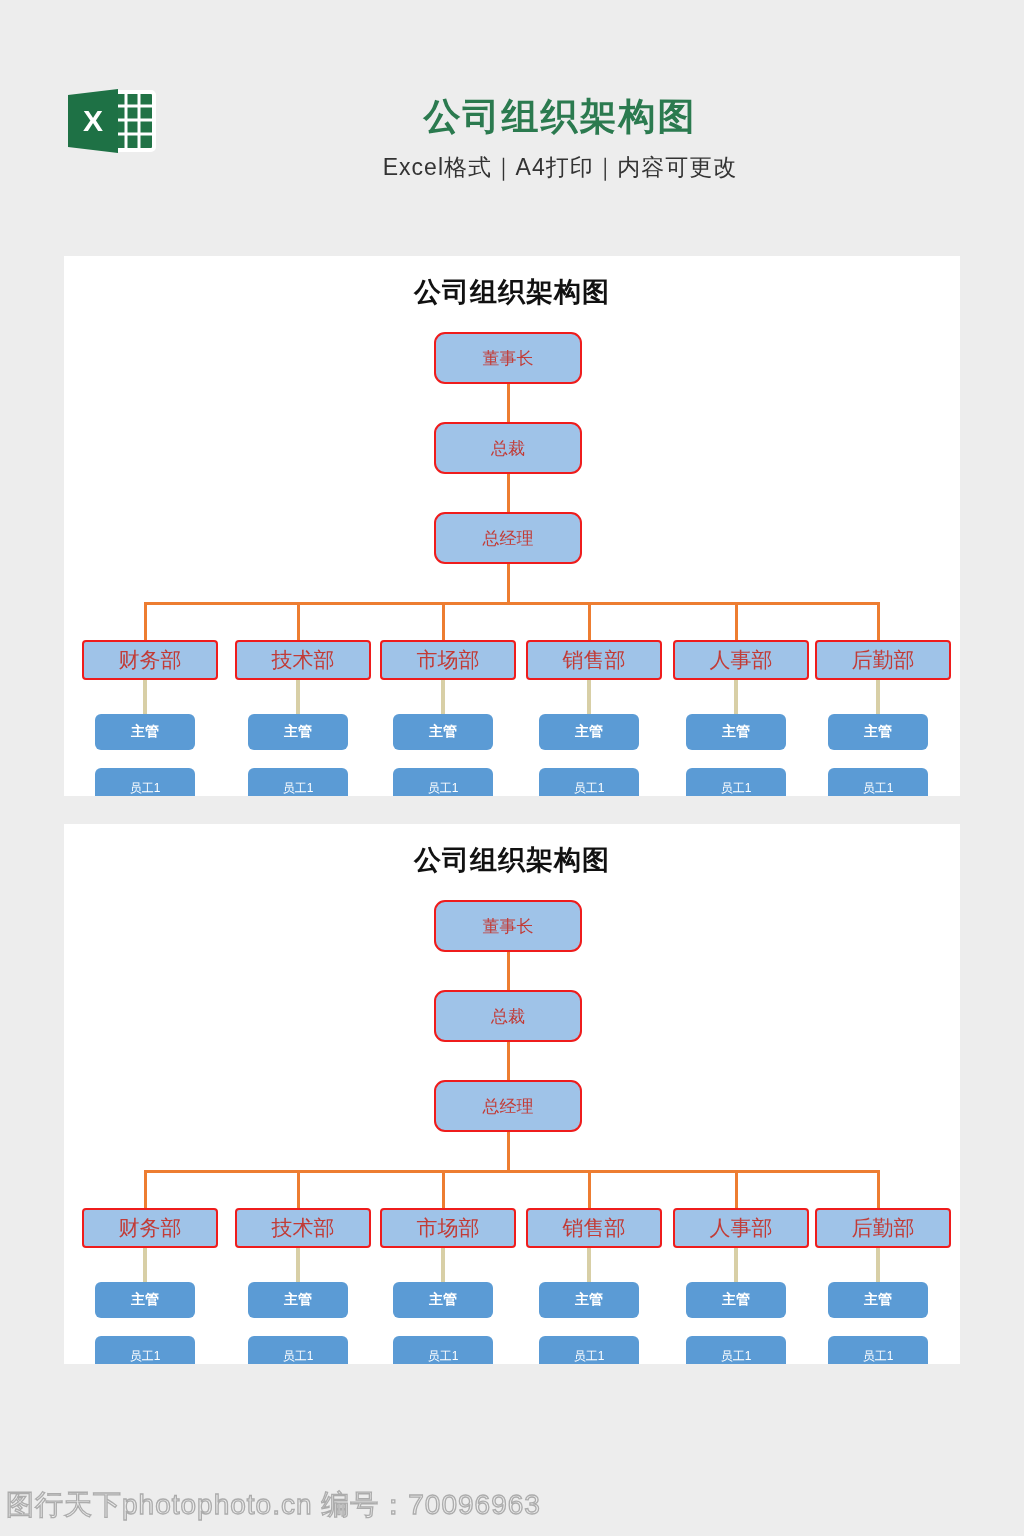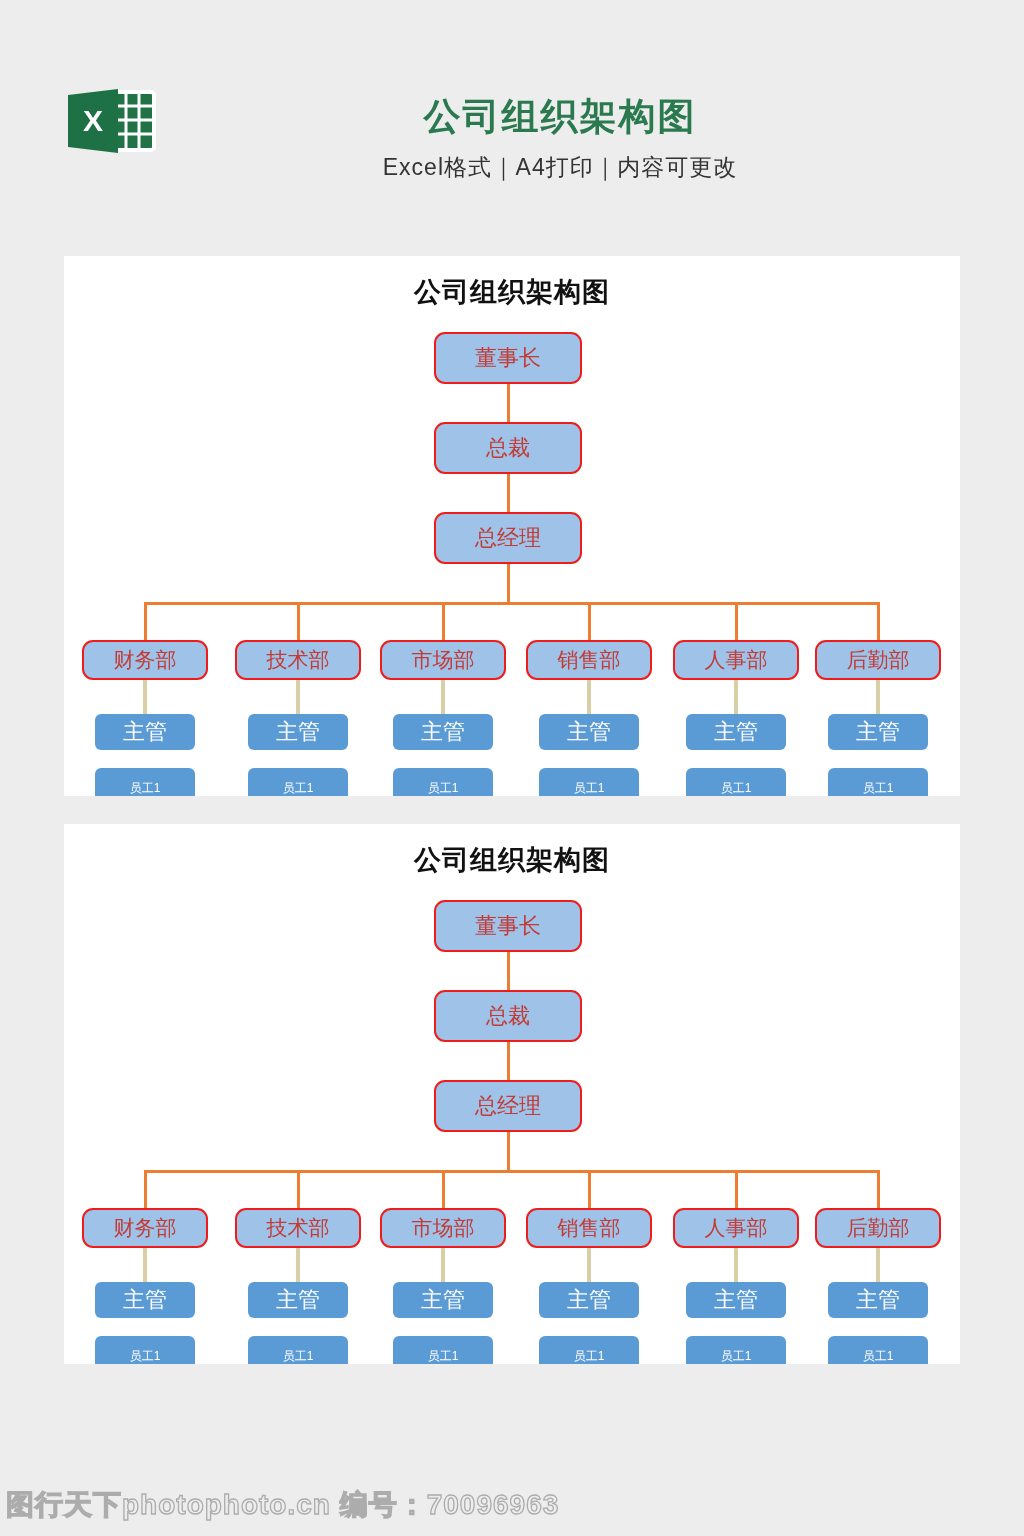--- a/index.html
+++ b/index.html
@@ -30,36 +30,36 @@
   .chart-title{
     position:absolute;top:18px;left:0;right:0;margin:0;
     text-align:center;font-size:27px;font-weight:bold;color:#111111;
     letter-spacing:1px;
   }
   .node{
     position:absolute;display:flex;align-items:center;justify-content:center;
     background:#9FC3E8;border:2.5px solid #EF1C1C;color:#C23B36;
     box-sizing:border-box;
   }
-  .chain-node{left:370px;width:148px;height:52px;border-radius:11px;font-size:22px;}
-  .dept-node{width:126px;height:40px;border-radius:11px;font-size:21px;top:384px;}
+  .chain-node{left:370px;width:148px;height:52px;border-radius:11px;font-size:17px;}
+  .dept-node{width:136px;height:40px;border-radius:4px;font-size:21px;top:384px;}
   .solid-node{
     position:absolute;display:flex;align-items:center;justify-content:center;
     background:#5B9BD5;color:#FFFFFF;border-radius:6px;width:100px;
     box-sizing:border-box;
   }
-  .sup-node{height:36px;top:458px;font-size:22px;}
+  .sup-node{height:36px;top:458px;font-size:14px;font-weight:bold;}
   .emp-node{height:40px;top:512px;font-size:12px;}
   .line{position:absolute;}
   .oline{background:#ED7D31;}
   .tline{background:#D8CFA6;}
   
   .watermark{
     position:absolute;left:6px;top:1486px;margin:0;
-    font-size:28px;font-weight:bold;letter-spacing:1px;
+    font-size:28px;font-weight:normal;letter-spacing:1px;
     color:#EDEDED;-webkit-text-stroke:1.3px #ACACAC;
   }
 </style>
 </head>
 <body>
 
 <div class="app-icon">
   <svg viewBox="0 0 88 70" width="88" height="70">
     <rect x="46" y="6" width="40" height="58" rx="3" fill="#217346" stroke="#FFFFFF" stroke-width="4"></rect>
     <g stroke="#FFFFFF" stroke-width="3">

